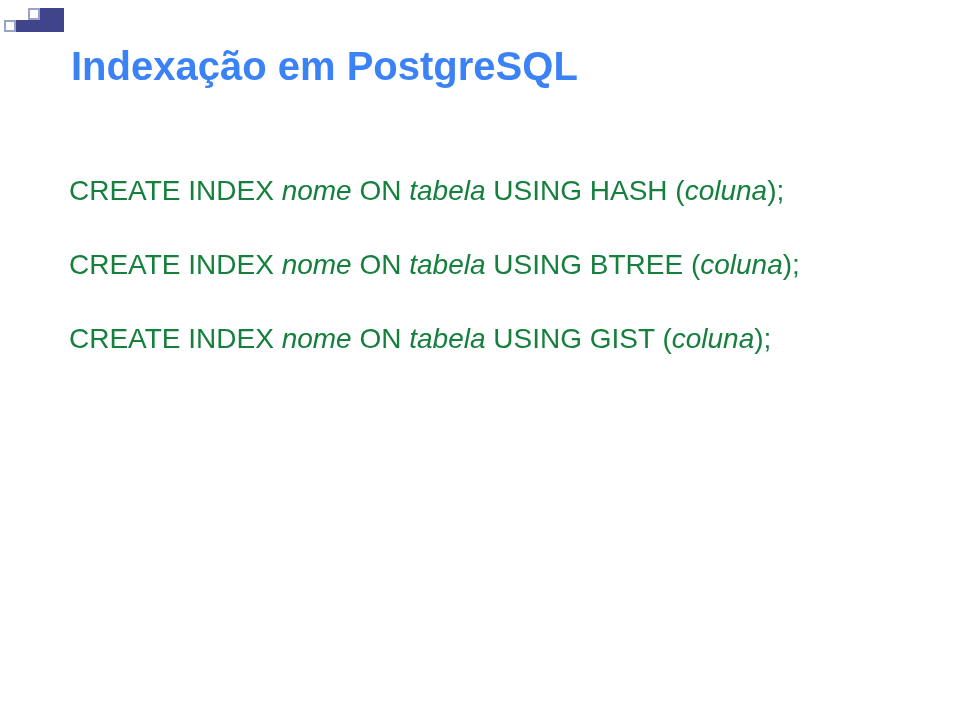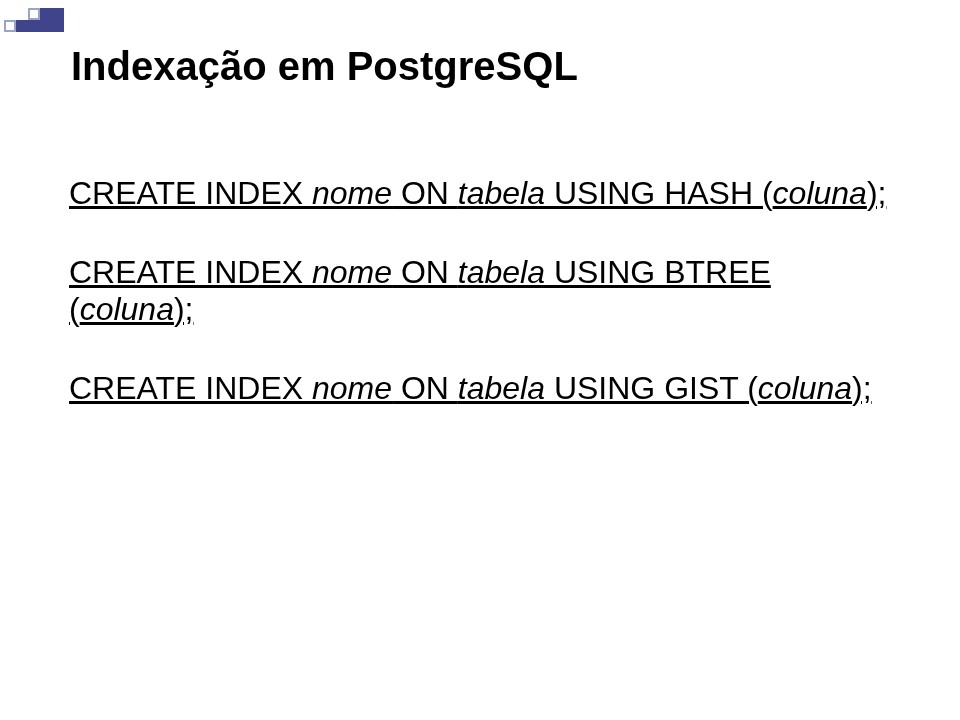--- a/index.html
+++ b/index.html
@@ -28,32 +28,31 @@
   }
   .slide {
     position: absolute;
     inset: 0;
     padding: 30px 65px 0 65px;
   }
   .title {
     margin-top: 14px;
     font-size: 40px;
     font-weight: bold;
-    color: #000000;
+    color: #3b82f6;
     margin-left: 6px;
   }
   .content {
     margin-top: 86px;
     margin-left: 4px;
   }
   .line {
-    font-size: 32px;
-    color: #000000;
+    font-size: 28px;
+    color: #15803d;
     margin-bottom: 42px;
-    text-decoration: underline;
   }
   .line .italic-part {
     font-style: italic;
   }
 </style>
 </head>
 <body>
 
 <div class="corner-deco">
   <div class="sq sq-outline" style="left:0px; top:14px; width:12px; height:12px;"></div>

